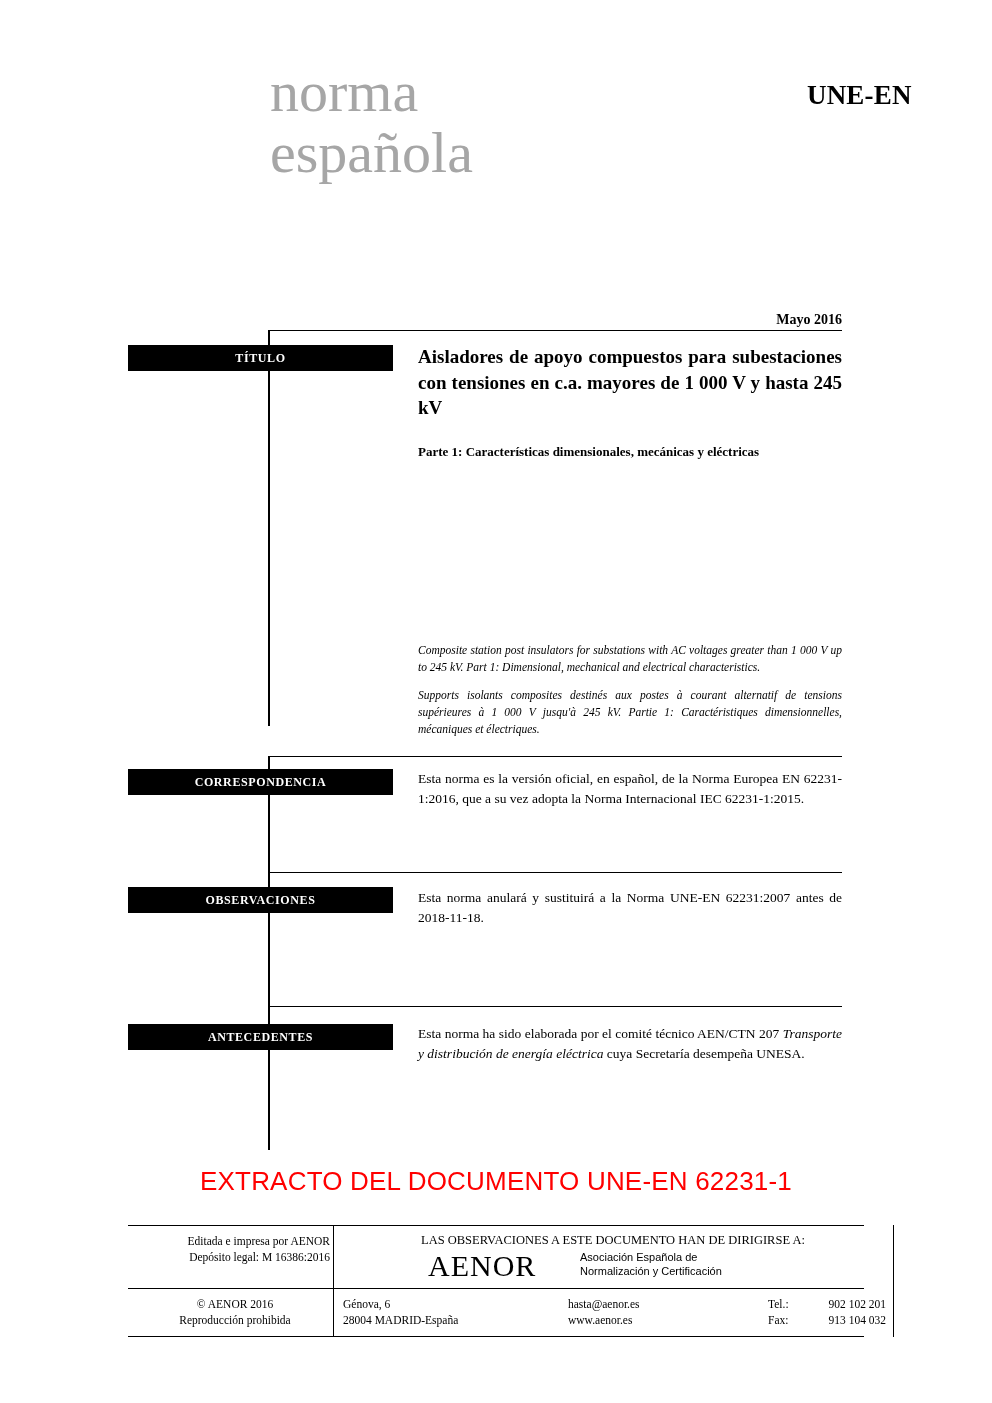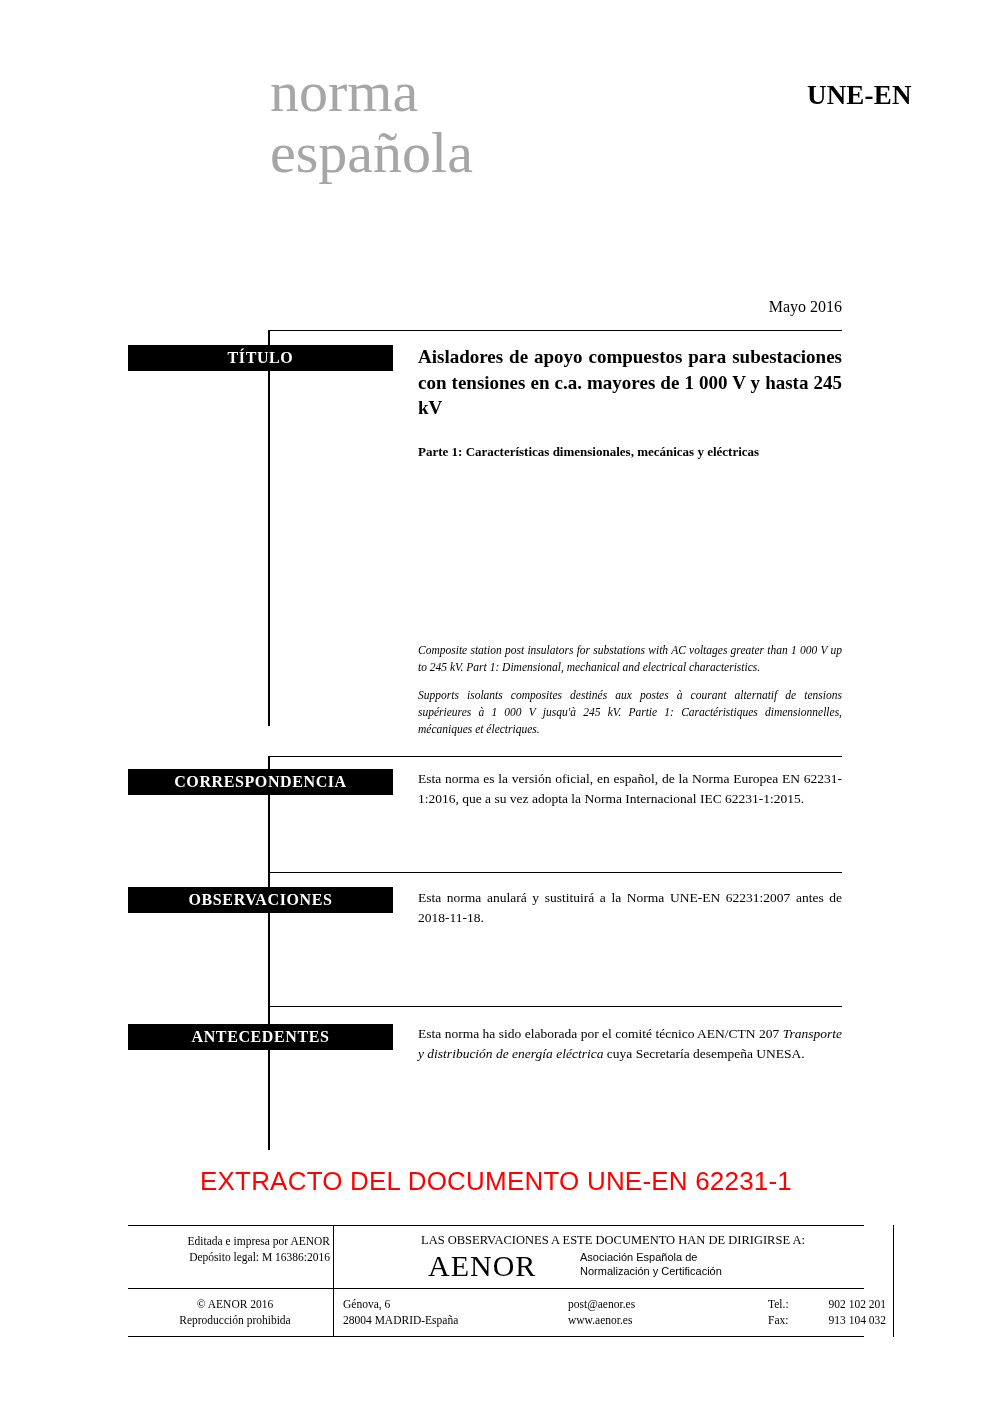--- a/index.html
+++ b/index.html
@@ -47,23 +47,23 @@
     font-weight: bold;
     color: #000;
     letter-spacing: 0.2px;
     white-space: nowrap;
   }
 
   
   .doc-date {
     position: absolute;
     right: 70px;
-    top: 298px;
-    font-size: 16px;
-    font-weight: normal;
+    top: 312px;
+    font-size: 14px;
+    font-weight: bold;
   }
 
   
   .hline {
     position: absolute;
     left: 188px;
     right: 70px;
     height: 1px;
     background: #000;
   }
@@ -75,21 +75,21 @@
   }
 
   
   .seclabel {
     position: absolute;
     left: 48px;
     width: 265px;
     height: 26px;
     background: #000000;
     color: #ffffff;
-    font-size: 16px;
+    font-size: 12px;
     font-weight: bold;
     letter-spacing: 0.6px;
     display: flex;
     align-items: center;
     justify-content: center;
     box-sizing: border-box;
   }
 
   
   .secbody {
@@ -290,21 +290,21 @@
     </div>
 
     <div class="footer-block f-pages">19 Páginas</div>
 
     <div class="footer-block f-addr">
       <div>Génova, 6</div>
       <div>28004 MADRID-España</div>
     </div>
 
     <div class="footer-block f-web">
-      <div>post@aenor.es</div>
+      <div>hasta@aenor.es</div>
       <div>www.aenor.es</div>
     </div>
 
     <div class="footer-block f-tel">
       <div class="row">
         <span class="lab">Tel.:</span>
         <span class="val">902 102 201</span>
       </div>
       <div class="row">
         <span class="lab">Fax:</span>

